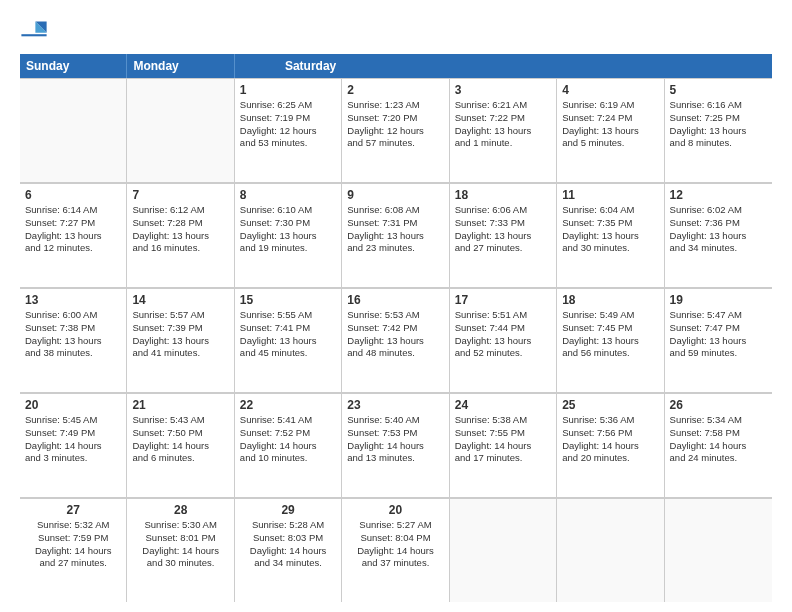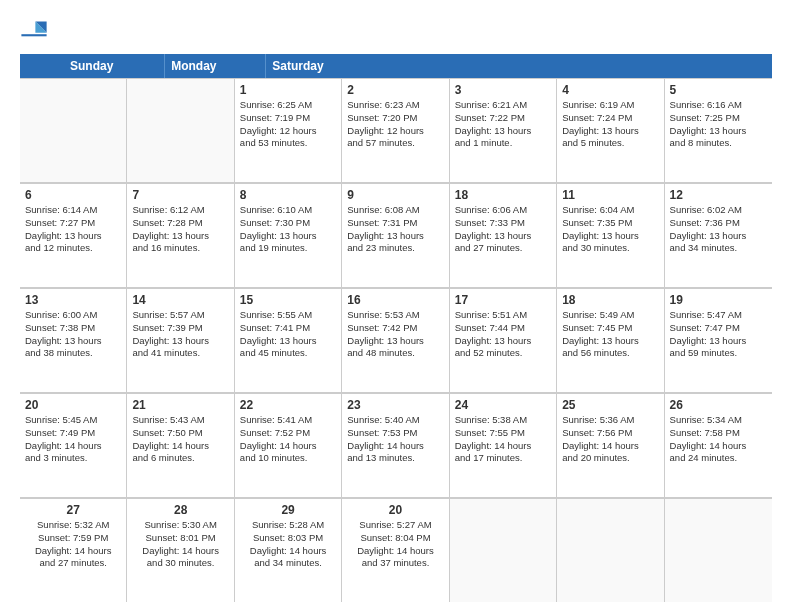--- a/index.html
+++ b/index.html
@@ -61,30 +61,29 @@
     }
     .calendar {
       flex: 1;
       display: flex;
       flex-direction: column;
     }
     .cal-header-row {
       display: grid;
       grid-template-columns: repeat(7, 1fr);
       background: #2a6db5;
-      padding-left: 44px;
     }
     .cal-header-cell {
       color: #fff;
       font-size: 12px;
       font-weight: bold;
       padding: 5px 6px;
       border-right: 1px solid #5590cc;
     }
-    .cal-header-cell:last-child { border-right: none; }
+    .cal-header-cell:last-child { border-right: none; text-align: right; }
     .cal-body {
       flex: 1;
       display: flex;
       flex-direction: column;
     }
     .cal-week {
       display: grid;
       grid-template-columns: repeat(7, 1fr);
       flex: 1;
       border-bottom: 1px solid #ccc;
@@ -147,21 +146,21 @@
           <div class="cal-cell empty"></div>
           <div class="cal-cell">
             <span class="day-num">1</span>
             <span class="cell-line">Sunrise: 6:25 AM</span>
             <span class="cell-line">Sunset: 7:19 PM</span>
             <span class="cell-line">Daylight: 12 hours</span>
             <span class="cell-line">and 53 minutes.</span>
           </div>
           <div class="cal-cell">
             <span class="day-num">2</span>
-            <span class="cell-line">Sunrise: 6:23 AM</span>
+            <span class="cell-line">Sunrise: 1:23 AM</span>
             <span class="cell-line">Sunset: 7:20 PM</span>
             <span class="cell-line">Daylight: 12 hours</span>
             <span class="cell-line">and 57 minutes.</span>
           </div>
           <div class="cal-cell">
             <span class="day-num">3</span>
             <span class="cell-line">Sunrise: 6:21 AM</span>
             <span class="cell-line">Sunset: 7:22 PM</span>
             <span class="cell-line">Daylight: 13 hours</span>
             <span class="cell-line">and 1 minute.</span>

